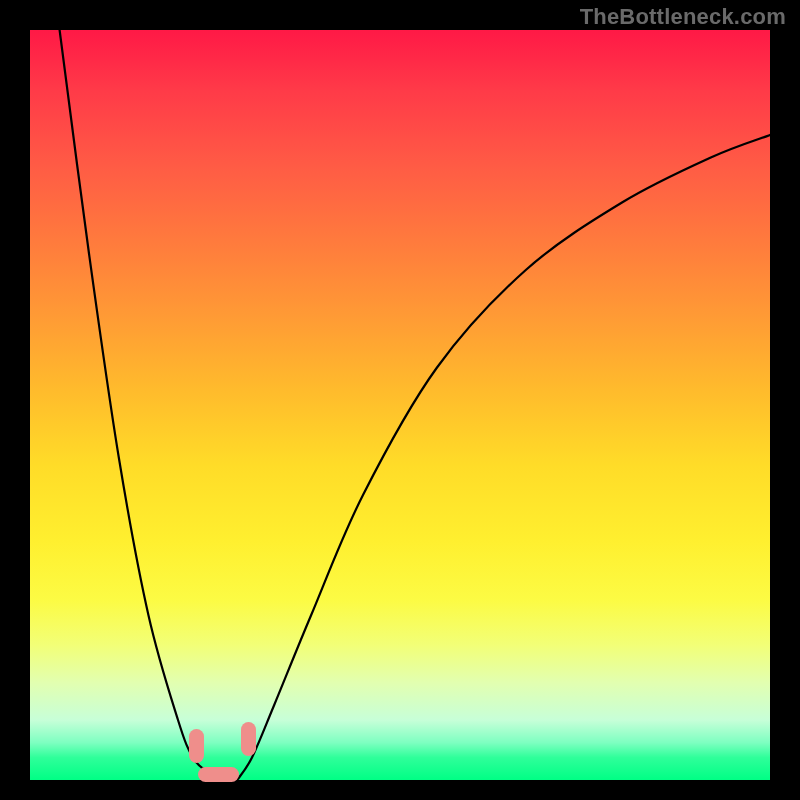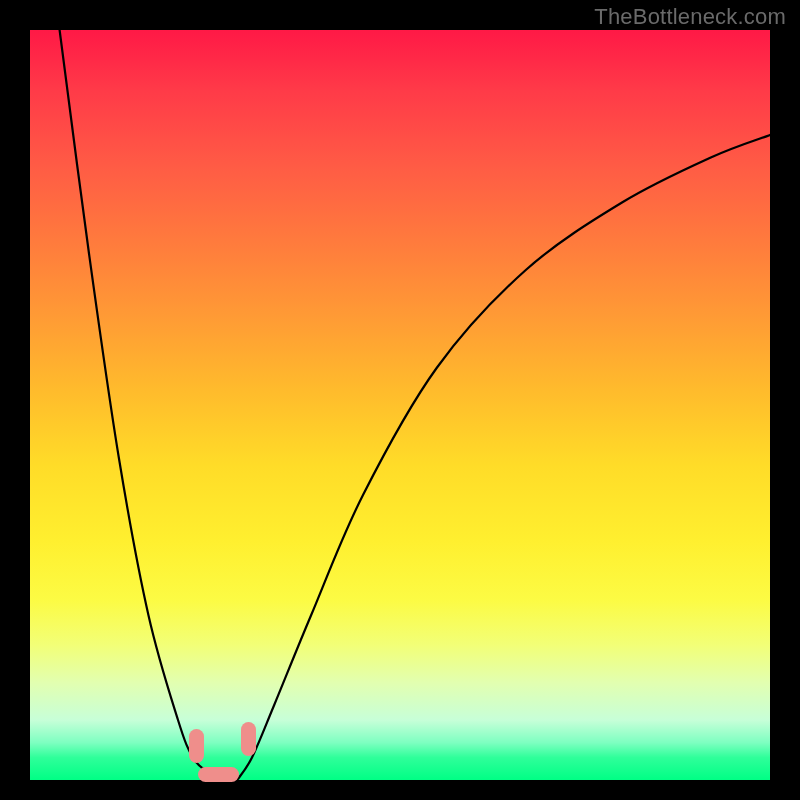--- a/index.html
+++ b/index.html
@@ -41,21 +41,21 @@
       #2fff9a 97%,
       #00ff85 100%
     );
   }
   .watermark {
     position: absolute;
     top: 4px;
     right: 14px;
     color: #6a6a6a;
     font-size: 22px;
-    font-weight: 400;
+    font-weight: 700;
     letter-spacing: 0.2px;
     pointer-events: none;
     user-select: none;
   }
   svg.curves {
     position: absolute;
     left: 0;
     top: 0;
     width: 740px;
     height: 750px;

